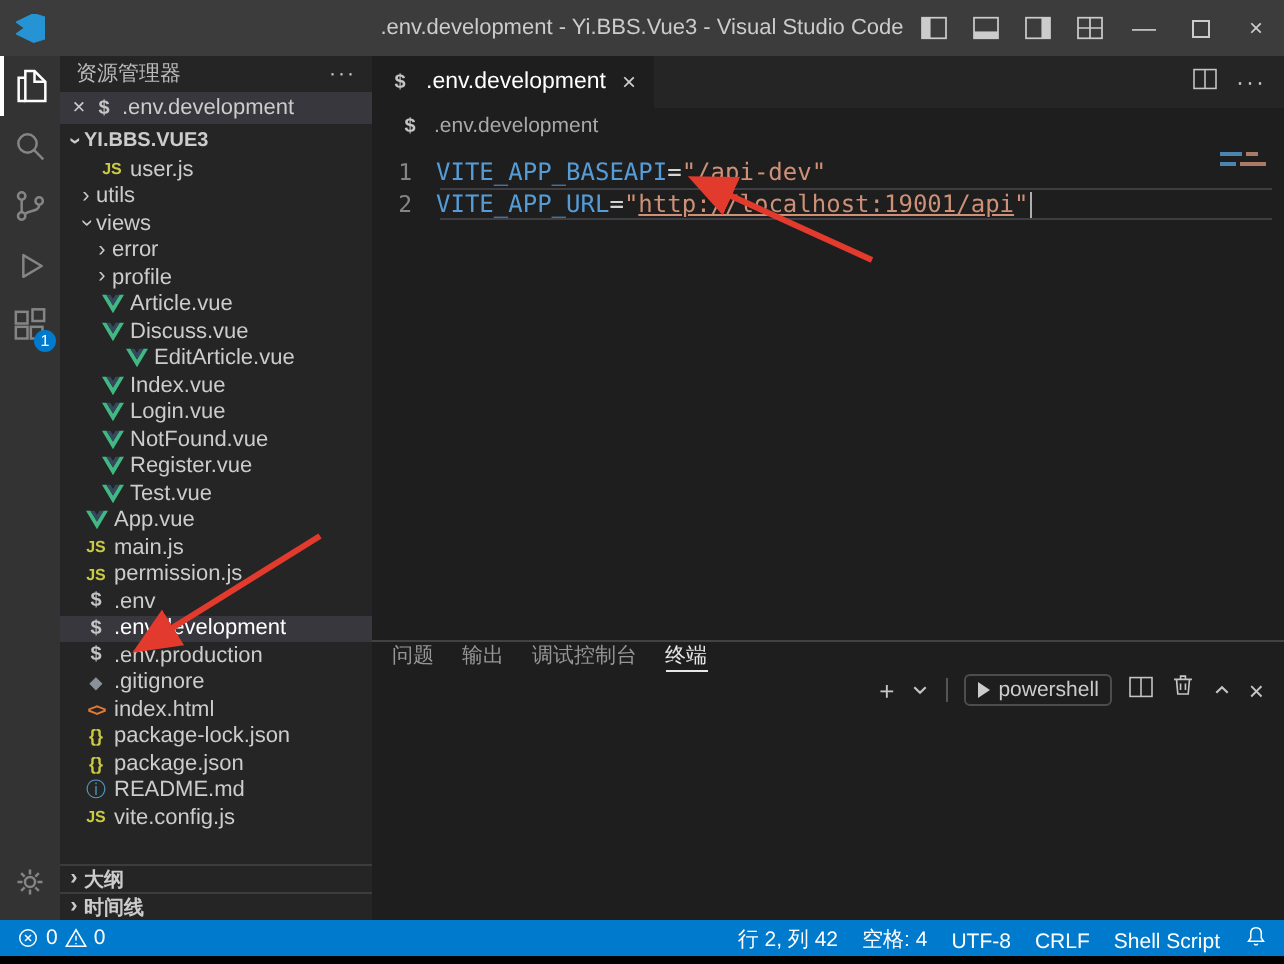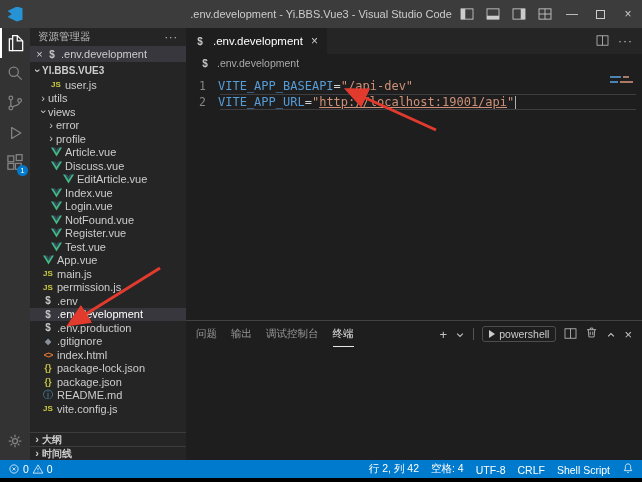--- a/index.html
+++ b/index.html
@@ -81,21 +81,21 @@
   .tok-string { color:#ce9178; }
   .tok-string-link { color:#ce9178; text-decoration:underline; }
   .cursor { display:inline-block; width:1px; height:13px; background:#aeafad; margin-left:1px; vertical-align:middle; }
   .minimap { position:absolute; top:4px; right:6px; width:26px; }
   .mm-line { height:2px; margin-bottom:3px; display:flex; gap:2px; }
   .mm-a { background:rgba(86,156,214,.8); }
   .mm-b { background:rgba(206,145,120,.8); }
 
   
   .panel { height:140px; border-top:1px solid #424242; display:flex; flex-direction:column; }
-  .panel-header { height:26px; display:flex; align-items:center; padding:0 10px; }
+  .panel-header { height:26px; display:flex; align-items:flex-start; padding:0 10px;flex-direction:column; }
   .panel-tabs { display:flex; gap:14px; height:100%; align-items:center; }
   .panel-tab { font-size:10.5px; color:#969696; height:100%; display:flex; align-items:center;
                border-bottom:1px solid transparent; }
   .panel-tab.active { color:#e7e7e7; border-bottom-color:#e7e7e7; }
   .panel-actions { margin-left:auto; display:flex; align-items:center; gap:8px; color:#c5c5c5; }
   .pa-plus { font-size:13px; }
   .pa-div { width:1px; height:12px; background:#555; }
   .ps-chip { display:flex; align-items:center; gap:4px; border:1px solid #4d4d4d; border-radius:3px;
              padding:1px 6px; font-size:10.5px; color:#cccccc; }
   .play-tri { width:0; height:0; border-left:6px solid #cccccc; border-top:4px solid transparent;

